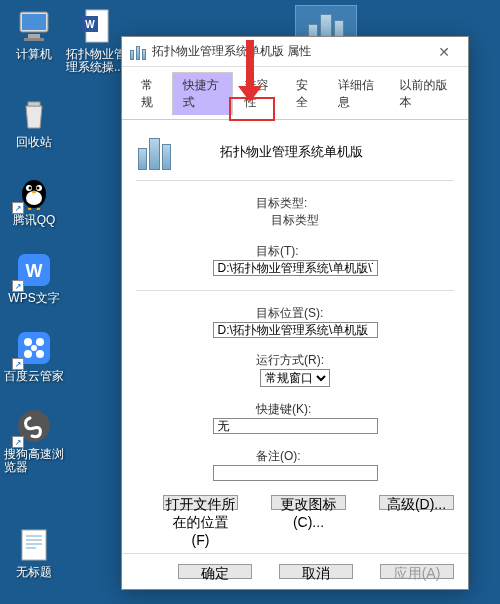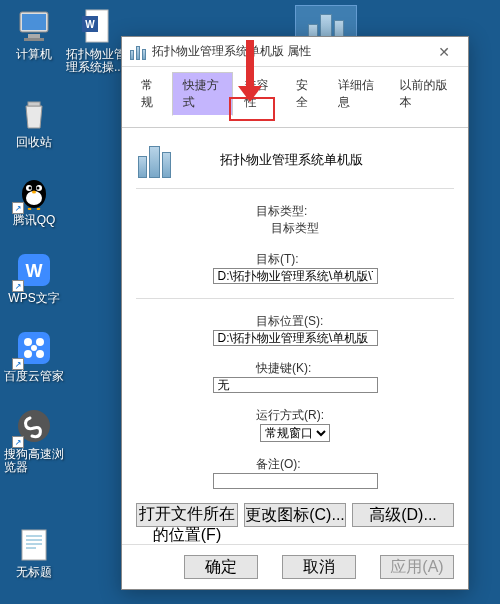--- a/index.html
+++ b/index.html
@@ -8,36 +8,36 @@
 .icon-cell{position:absolute;width:60px;display:flex;flex-direction:column;align-items:center;gap:2px;cursor:pointer;}
 .icon-cell .img{width:40px;height:40px;display:flex;align-items:center;justify-content:center;}
 .icon-cell .lbl{color:#fff;font-size:12px;text-align:left;line-height:13px;text-shadow:1px 1px 2px rgba(0,0,0,.6);}
 .icon-cell.sel{background:rgba(120,180,230,.4);outline:1px solid rgba(150,200,255,.6);}
 .mini-shortcut{position:absolute;bottom:-2px;left:-2px;width:12px;height:12px;background:#fff;border:1px solid #888;display:flex;align-items:center;justify-content:center;font-size:8px;color:#0066cc;}
 .dialog{position:absolute;left:121px;top:36px;width:348px;height:554px;background:#fff;border:1px solid #888;box-shadow:0 4px 20px rgba(0,0,0,.3);display:flex;flex-direction:column;}
 .titlebar{height:30px;display:flex;align-items:center;padding:0 4px;border-bottom:1px solid #ddd;}
 .titlebar .ticon{width:16px;height:16px;margin-right:6px;margin-left:4px;}
 .titlebar .ttxt{flex:1;font-size:12px;color:#333;}
 .titlebar .tclose{width:40px;height:28px;display:flex;align-items:center;justify-content:center;font-size:14px;color:#666;cursor:pointer;}
-.tabs{display:flex;padding:4px 8px 12px;border-bottom:1px solid #ccc;background:#fff;}
+.tabs{display:flex;padding:4px 8px 4px;border-bottom:1px solid #ccc;background:#fff;}
 .tab{padding:4px 10px;font-size:12px;color:#333;border:1px solid transparent;cursor:pointer;position:relative;top:1px;}
 .tab.active{border:1px solid #ccc;border-bottom:1px solid #fff;background:#c4b5fd;}
 .tabbody{flex:1;padding:14px 14px 4px;overflow:hidden;}
 .appicon-row{display:flex;align-items:center;gap:14px;margin-bottom:10px;}
 .appicon-row .big{width:36px;height:36px;}
 .appicon-row .name{font-size:13px;margin-left:34px;}
 .hr{height:1px;background:#ddd;margin:8px 0 14px;}
 .frow{display:flex;align-items:center;margin-bottom:14px;flex-direction:column;}
 .frow .flabel{width:78px;font-size:12px;color:#333;flex-shrink:0;}
 .frow .fval{font-size:12px;color:#333;}
 .frow input[type=text]{flex:1;height:22px;border:1px solid #888;padding:0 4px;font-size:12px;background:#fff;}
 .frow select{flex:1;height:22px;border:1px solid #888;font-size:12px;background:#fff;}
 .btnrow{display:flex;gap:6px;margin-top:6px;}
-.btn{flex:1;height:24px;border:1px solid #999;background:#e6e6e6;font-size:16px;cursor:pointer;}
-.footer{display:flex;justify-content:flex-end;gap:24px;padding:10px 14px;border-top:1px solid #ddd;}
+.btn{flex:1;height:15px;border:1px solid #999;background:#e6e6e6;font-size:14px;cursor:pointer;margin-left:27px;}
+.footer{display:flex;justify-content:flex-end;gap:0;padding:10px 14px;border-top:1px solid #ddd;}
 .footer .btn{flex:none;width:74px;}
 .footer .btn.disabled{color:#999;cursor:default;}
 .arrow{position:absolute;left:224px;top:36px;pointer-events:none;}
 .buildings{display:flex;gap:2px;align-items:flex-end;justify-content:center;}
 .bldg{background:linear-gradient(180deg,#b8d4e8,#7aa8c8);border:1px solid #5a88a8;}
 </style>
 </head>
 <body>
 
 <div class="desktop">
@@ -189,26 +189,26 @@
     <div class="frow">
       <div class="flabel">目标(T):</div>
       <input type="text" value="D:\拓扑物业管理系统\单机版\TOPPower.exe" style="">
     </div>
     <div class="hr" style="margin-top:2px;"></div>
     <div class="frow">
       <div class="flabel">目标位置(S):</div>
       <input type="text" value="D:\拓扑物业管理系统\单机版" style="">
     </div>
     <div class="frow">
+      <div class="flabel">运行方式(R):</div>
+      <select><option>常规窗口</option></select>
+    </div>
+    <div class="frow">
       <div class="flabel">快捷键(K):</div>
       <input type="text" value="无" style="">
-    </div>
-    <div class="frow">
-      <div class="flabel">运行方式(R):</div>
-      <select><option>常规窗口</option></select>
     </div>
     <div class="frow">
       <div class="flabel">备注(O):</div>
       <input type="text" value="" style="">
     </div>
     <div class="btnrow">
       <button class="btn">打开文件所在的位置(F)</button>
       <button class="btn">更改图标(C)...</button>
       <button class="btn">高级(D)...</button>
     </div>

